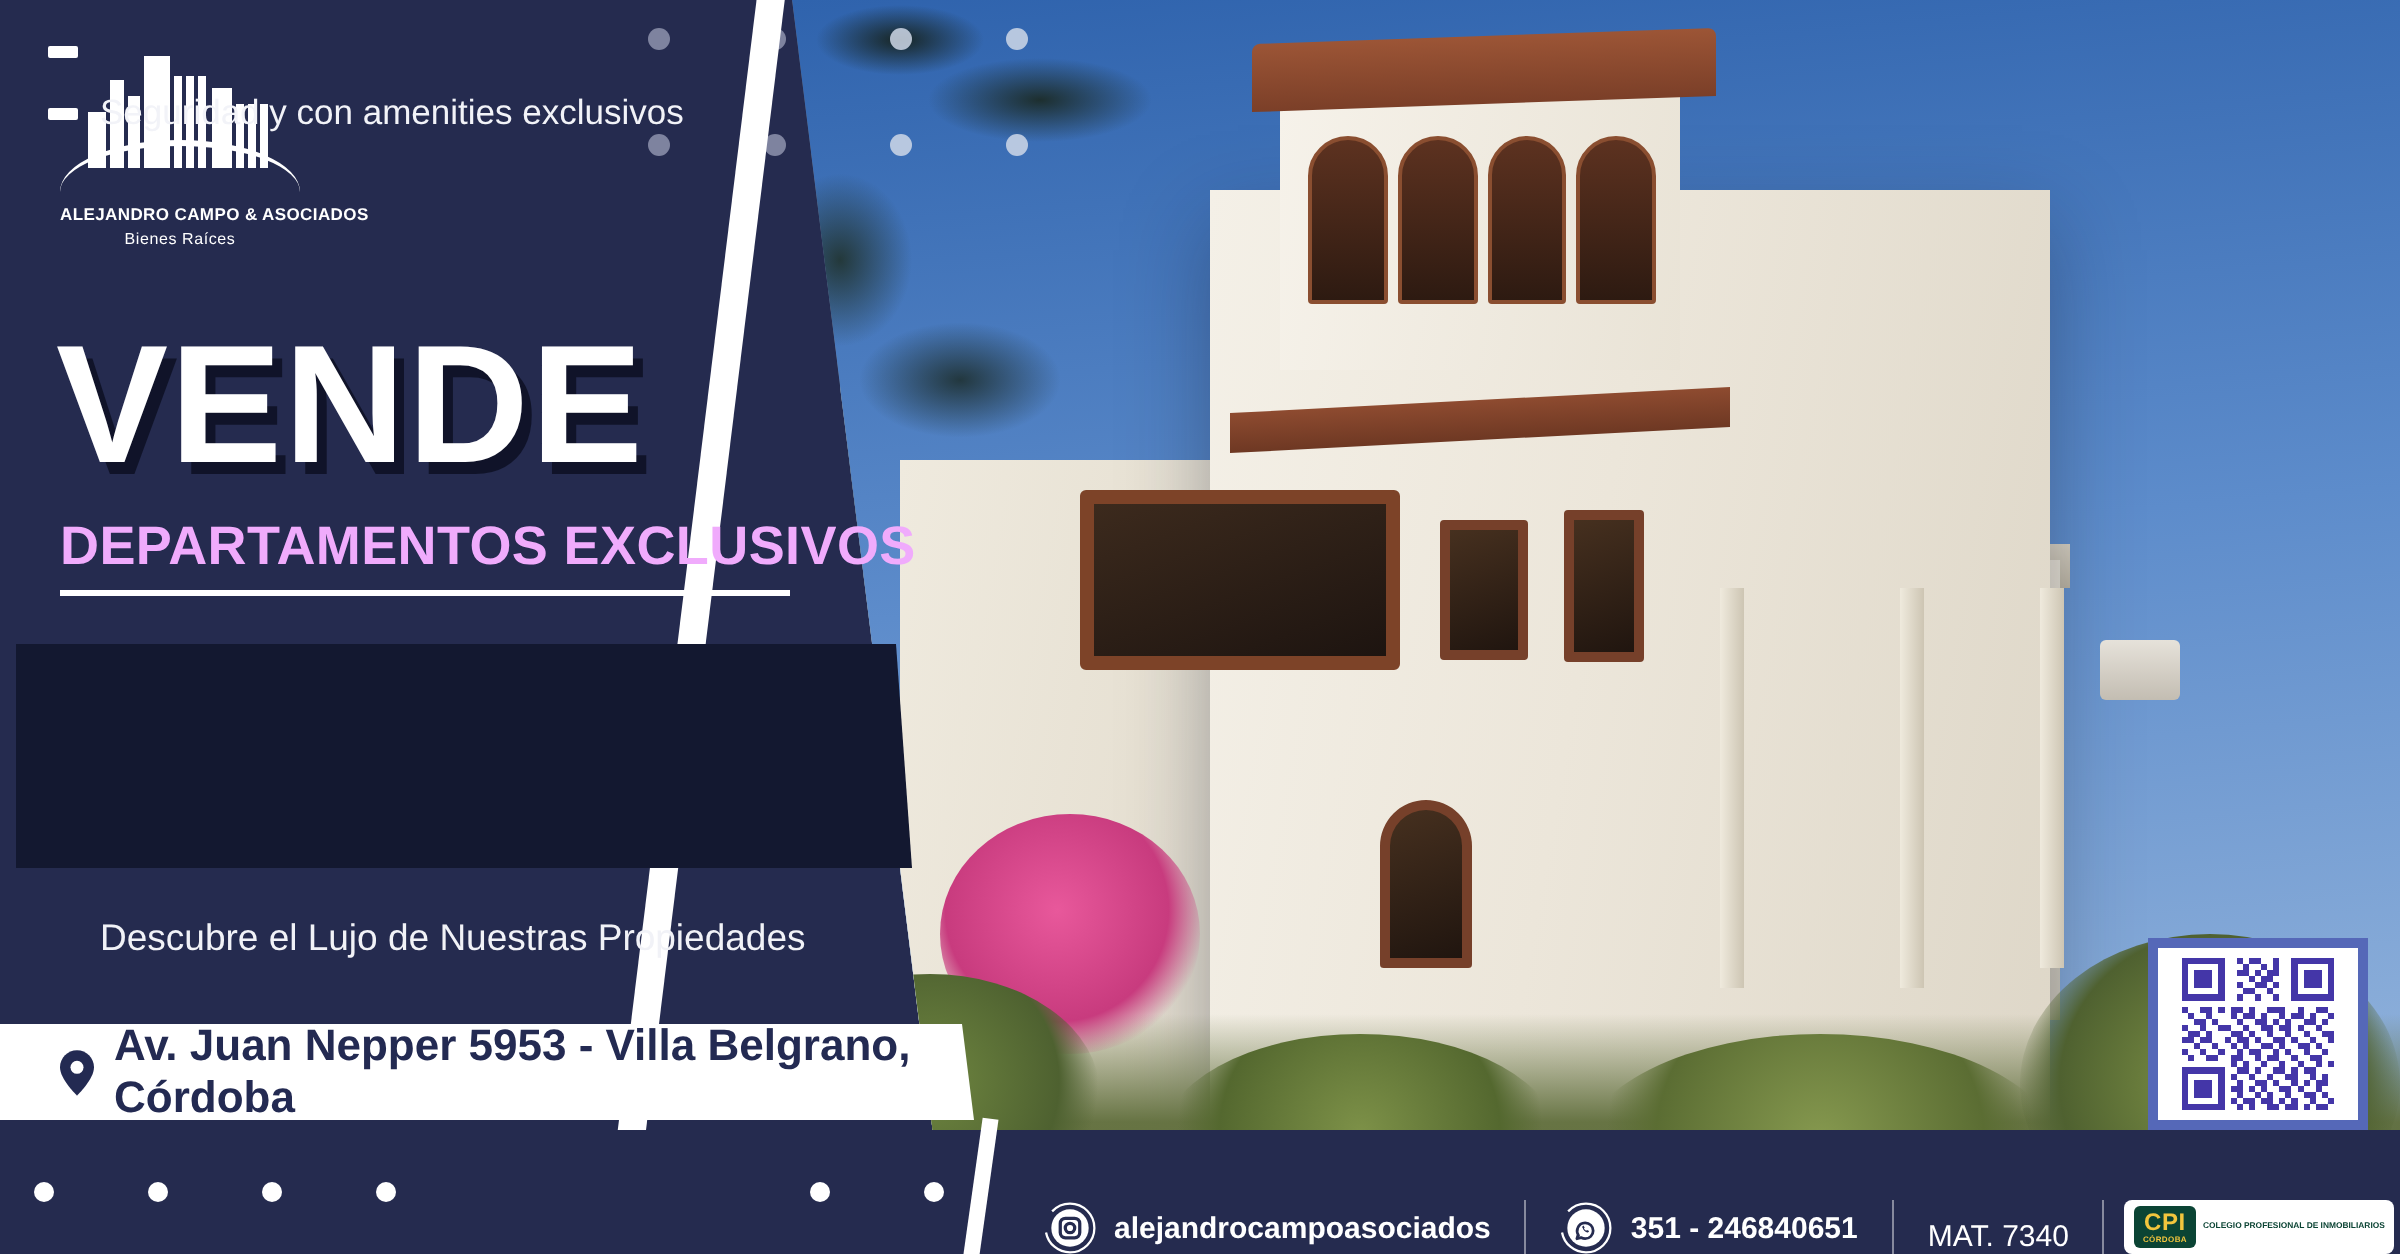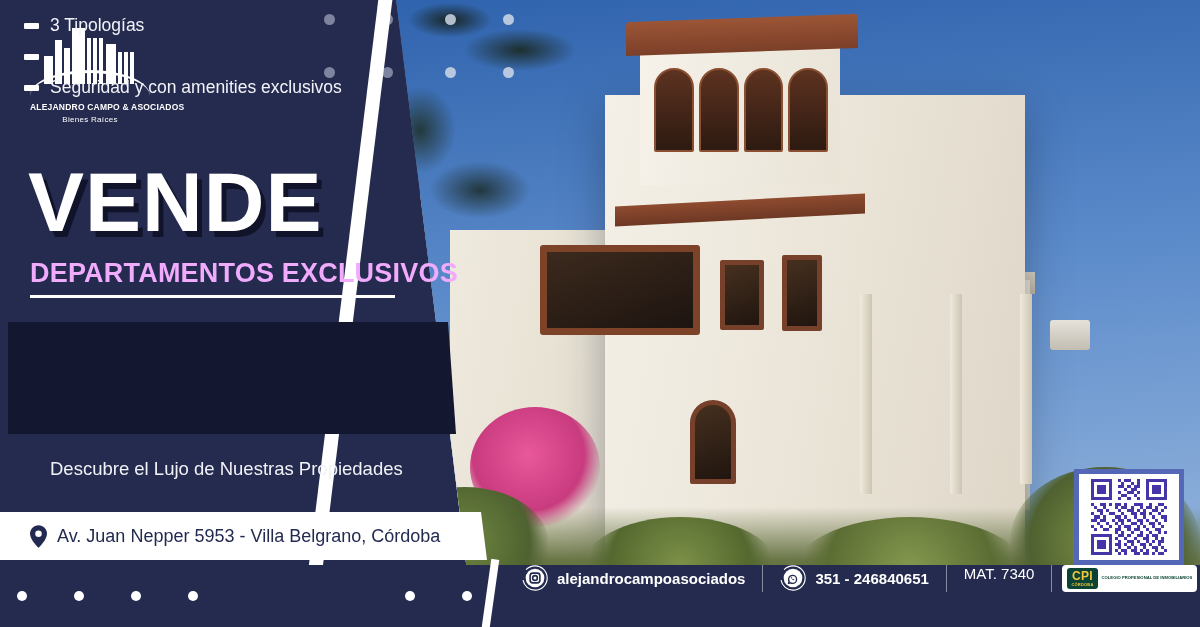--- a/index.html
+++ b/index.html
@@ -187,39 +187,39 @@
     color:#f1f2f7;font-size:18.5px;
   }
 
   .address-bar{
     position:absolute;left:0;top:512px;width:487px;height:48px;
     background:#ffffff;z-index:7;
     clip-path:polygon(0 0, 481px 0, 487px 48px, 0 48px);
     display:flex;align-items:center;padding-left:30px;gap:10px;
   }
   .pin{width:17px;height:23px;flex:none;}
-  .address-text{color:#232a52;font-size:18px;}
+  .address-text{color:#232a52;font-size:22px;font-weight:bold;}
 
   
   .footer{
     position:absolute;left:0;bottom:0;width:1200px;height:62px;
     background:#252b4f;z-index:8;
     display:flex;align-items:center;
   }
   .footer-dots{position:relative;width:400px;height:62px;}
   .fdot{position:absolute;width:10px;height:10px;border-radius:50%;background:#fff;top:26px;}
   .contact-word{
     position:absolute;left:208px;top:16px;color:#fff;font-size:22px;white-space:nowrap;
   }
   .foot-diag{
     position:absolute;left:486px;top:-6px;width:8px;height:76px;background:#fff;
     transform:rotate(8deg);
   }
   .footer-right{
-    position:absolute;left:505px;top:0;height:62px;display:flex;align-items:flex-start;gap:0;
+    position:absolute;left:505px;top:0;height:62px;display:flex;align-items:flex-end;gap:0;
   }
   .fitem{display:flex;align-items:center;gap:9px;padding:0 17px;}
   .fitem .flabel{color:#fff;font-size:15px;font-weight:bold;white-space:nowrap;}
   .fsep{width:1px;height:27px;background:rgba(255,255,255,.45);}
   .circ-icon{width:26px;height:26px;flex:none;}
   .mat{color:#fff;font-size:15px;padding:0 17px;white-space:nowrap;}
 
   .cpi-badge{
     display:flex;align-items:center;gap:4px;background:#fff;border-radius:4px;
     padding:3px 5px;margin-left:10px;
@@ -315,24 +315,20 @@
     <div class="logo-name">ALEJANDRO CAMPO &amp; ASOCIADOS</div>
     <div class="logo-sub">Bienes Raíces</div>
   </div>
 
   <div class="vende">VENDE</div>
   <div class="sub-head">DEPARTAMENTOS EXCLUSIVOS</div>
   <div class="sub-rule"></div>
 
   <div class="bullets-panel"></div>
   <div class="bullets">
-    <div class="b-row">
-      <span class="b-dash"></span>
-      <span class="b-text">3 Tipologías</span>
-    </div>
     <div class="b-row">
       <span class="b-dash"></span>
     </div>
     <div class="b-row">
       <span class="b-dash"></span>
       <span class="b-text">Seguridad y con amenities exclusivos</span>
     </div>
   </div>
 
   <div class="tagline">Descubre el Lujo de Nuestras Propiedades</div>

